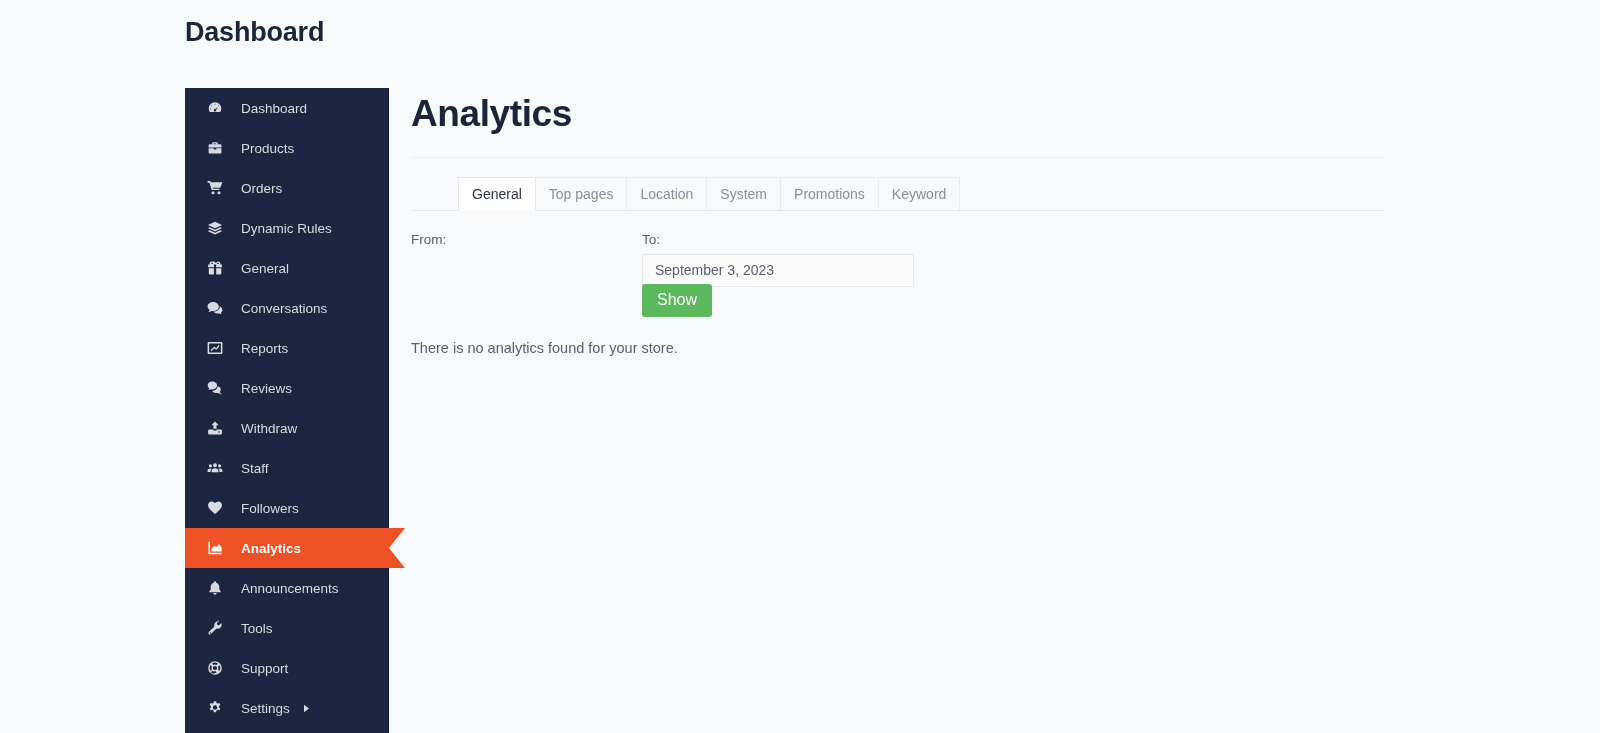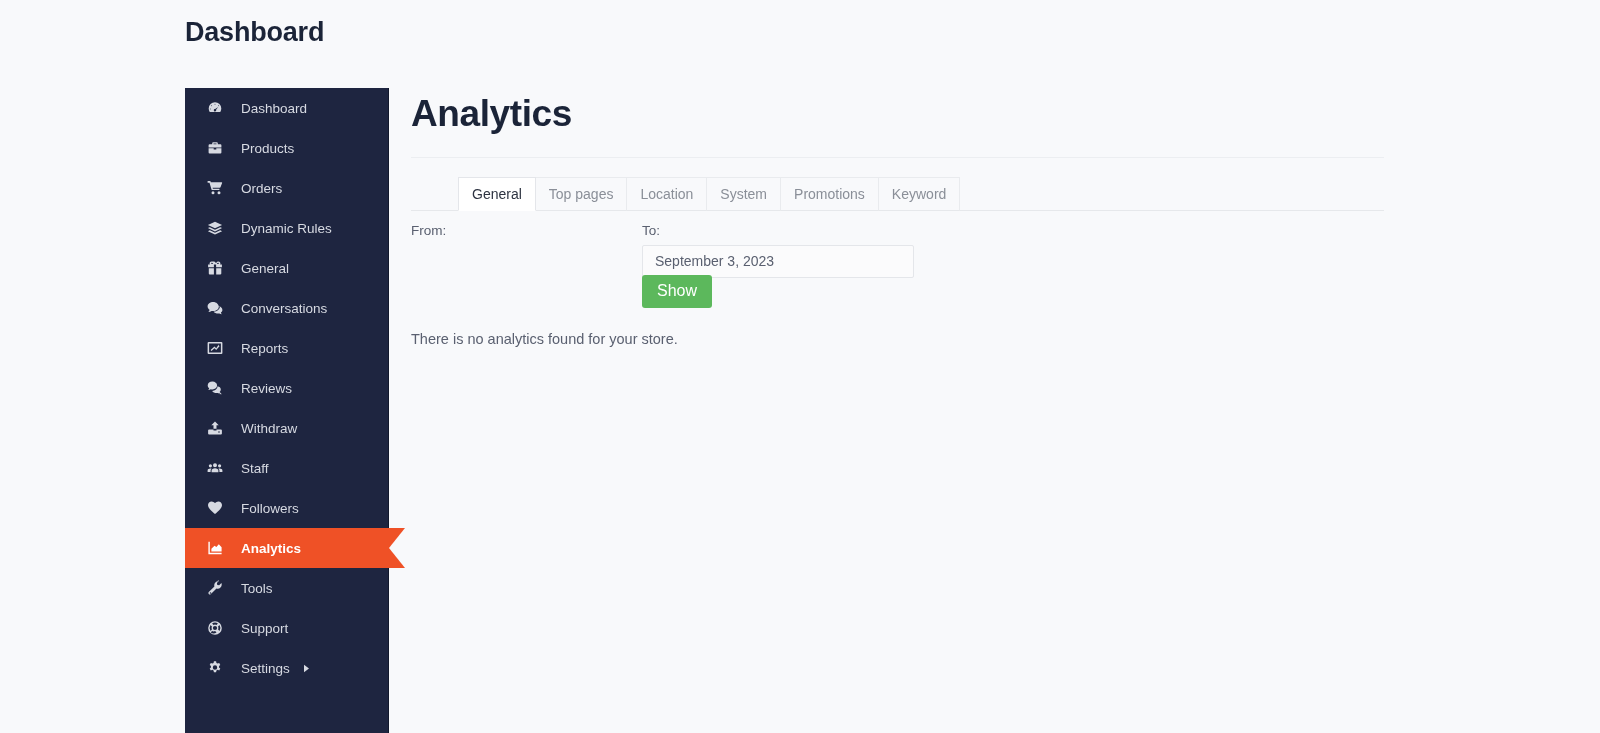--- a/index.html
+++ b/index.html
@@ -169,21 +169,21 @@
   .tab.active {
     color: #2d3341;
     background: #ffffff;
     border: 1px solid #e4e6ea;
     border-bottom: 1px solid #ffffff;
     z-index: 3;
   }
 
   
   .form-row {
-    margin-top: 12px;
+    margin-top: 21px;
     position: relative;
     height: 74px;
   }
 
   .field {
     position: absolute;
     top: 0;
   }
   .field.from { left: 0; width: 230px; }
   .field.to   { left: 231px; width: 272px; }
@@ -330,20 +330,28 @@
             <path d="M1.4 1.8v12.4h13.2v-1.4H2.8V1.8H1.4zm3 9.8h10.2V7.3l-2.8-3-2.4 2.6-1.9-1.2-3.1 3.1v2.8z"></path>
           </svg>
         </span>
         <span class="nav-label">Analytics</span>
         <span class="tail"></span>
         <span class="notch"></span>
       </div>
       <div class="nav-item">
         <span class="nav-icon">
           <svg width="16" height="16" viewBox="0 0 16 16" fill="currentColor">
+            <path d="M8 1.2c-.6 0-1.1.5-1.1 1.1v.4C5 3.2 3.7 4.9 3.7 6.9v2.6l-1.4 2.1v.7h11.4v-.7l-1.4-2.1V6.9c0-2-1.3-3.7-3.2-4.2v-.4c0-.6-.5-1.1-1.1-1.1zM6.4 13.1c.1.9.8 1.6 1.6 1.6s1.5-.7 1.6-1.6H6.4z"></path>
+          </svg>
+        </span>
+        <span class="nav-label">Announcements</span>
+      </div>
+      <div class="nav-item">
+        <span class="nav-icon">
+          <svg width="16" height="16" viewBox="0 0 16 16" fill="currentColor">
             <path d="M11.2 1.2c-2.2 0-4 1.8-4 4 0 .4.1.8.2 1.2l-5.6 5.6a1.5 1.5 0 0 0 0 2.1 1.5 1.5 0 0 0 2.1 0l5.6-5.6c.4.1.8.2 1.2.2 2.2 0 4-1.8 4-4 0-.6-.1-1.1-.3-1.6l-2.2 2.2-1.9-.4-.4-1.9 2.2-2.2c-.5-.4-1-.6-1.5-.6zM3.5 12.2a.8.8 0 1 1 0 1.6.8.8 0 0 1 0-1.6z"></path>
           </svg>
         </span>
         <span class="nav-label">Tools</span>
       </div>
       <div class="nav-item">
         <span class="nav-icon">
           <svg width="16" height="16" viewBox="0 0 16 16" fill="currentColor">
             <path d="M8 1.2a6.8 6.8 0 1 0 0 13.6A6.8 6.8 0 0 0 8 1.2zm0 1.4c1.1 0 2.1.3 2.9.9L9.5 4.9a3.4 3.4 0 0 0-3 0L5.1 3.5c.8-.6 1.8-.9 2.9-.9zM3.5 5.1l1.4 1.4a3.4 3.4 0 0 0 0 3l-1.4 1.4a5.4 5.4 0 0 1 0-5.8zm9 0a5.4 5.4 0 0 1 0 5.8l-1.4-1.4a3.4 3.4 0 0 0 0-3l1.4-1.4zM8 5.9a2.1 2.1 0 1 1 0 4.2 2.1 2.1 0 0 1 0-4.2zm-2.9 5.2a3.4 3.4 0 0 0 3 0l1.4 1.4a5.4 5.4 0 0 1-5.8 0l1.4-1.4z"></path>
           </svg>

